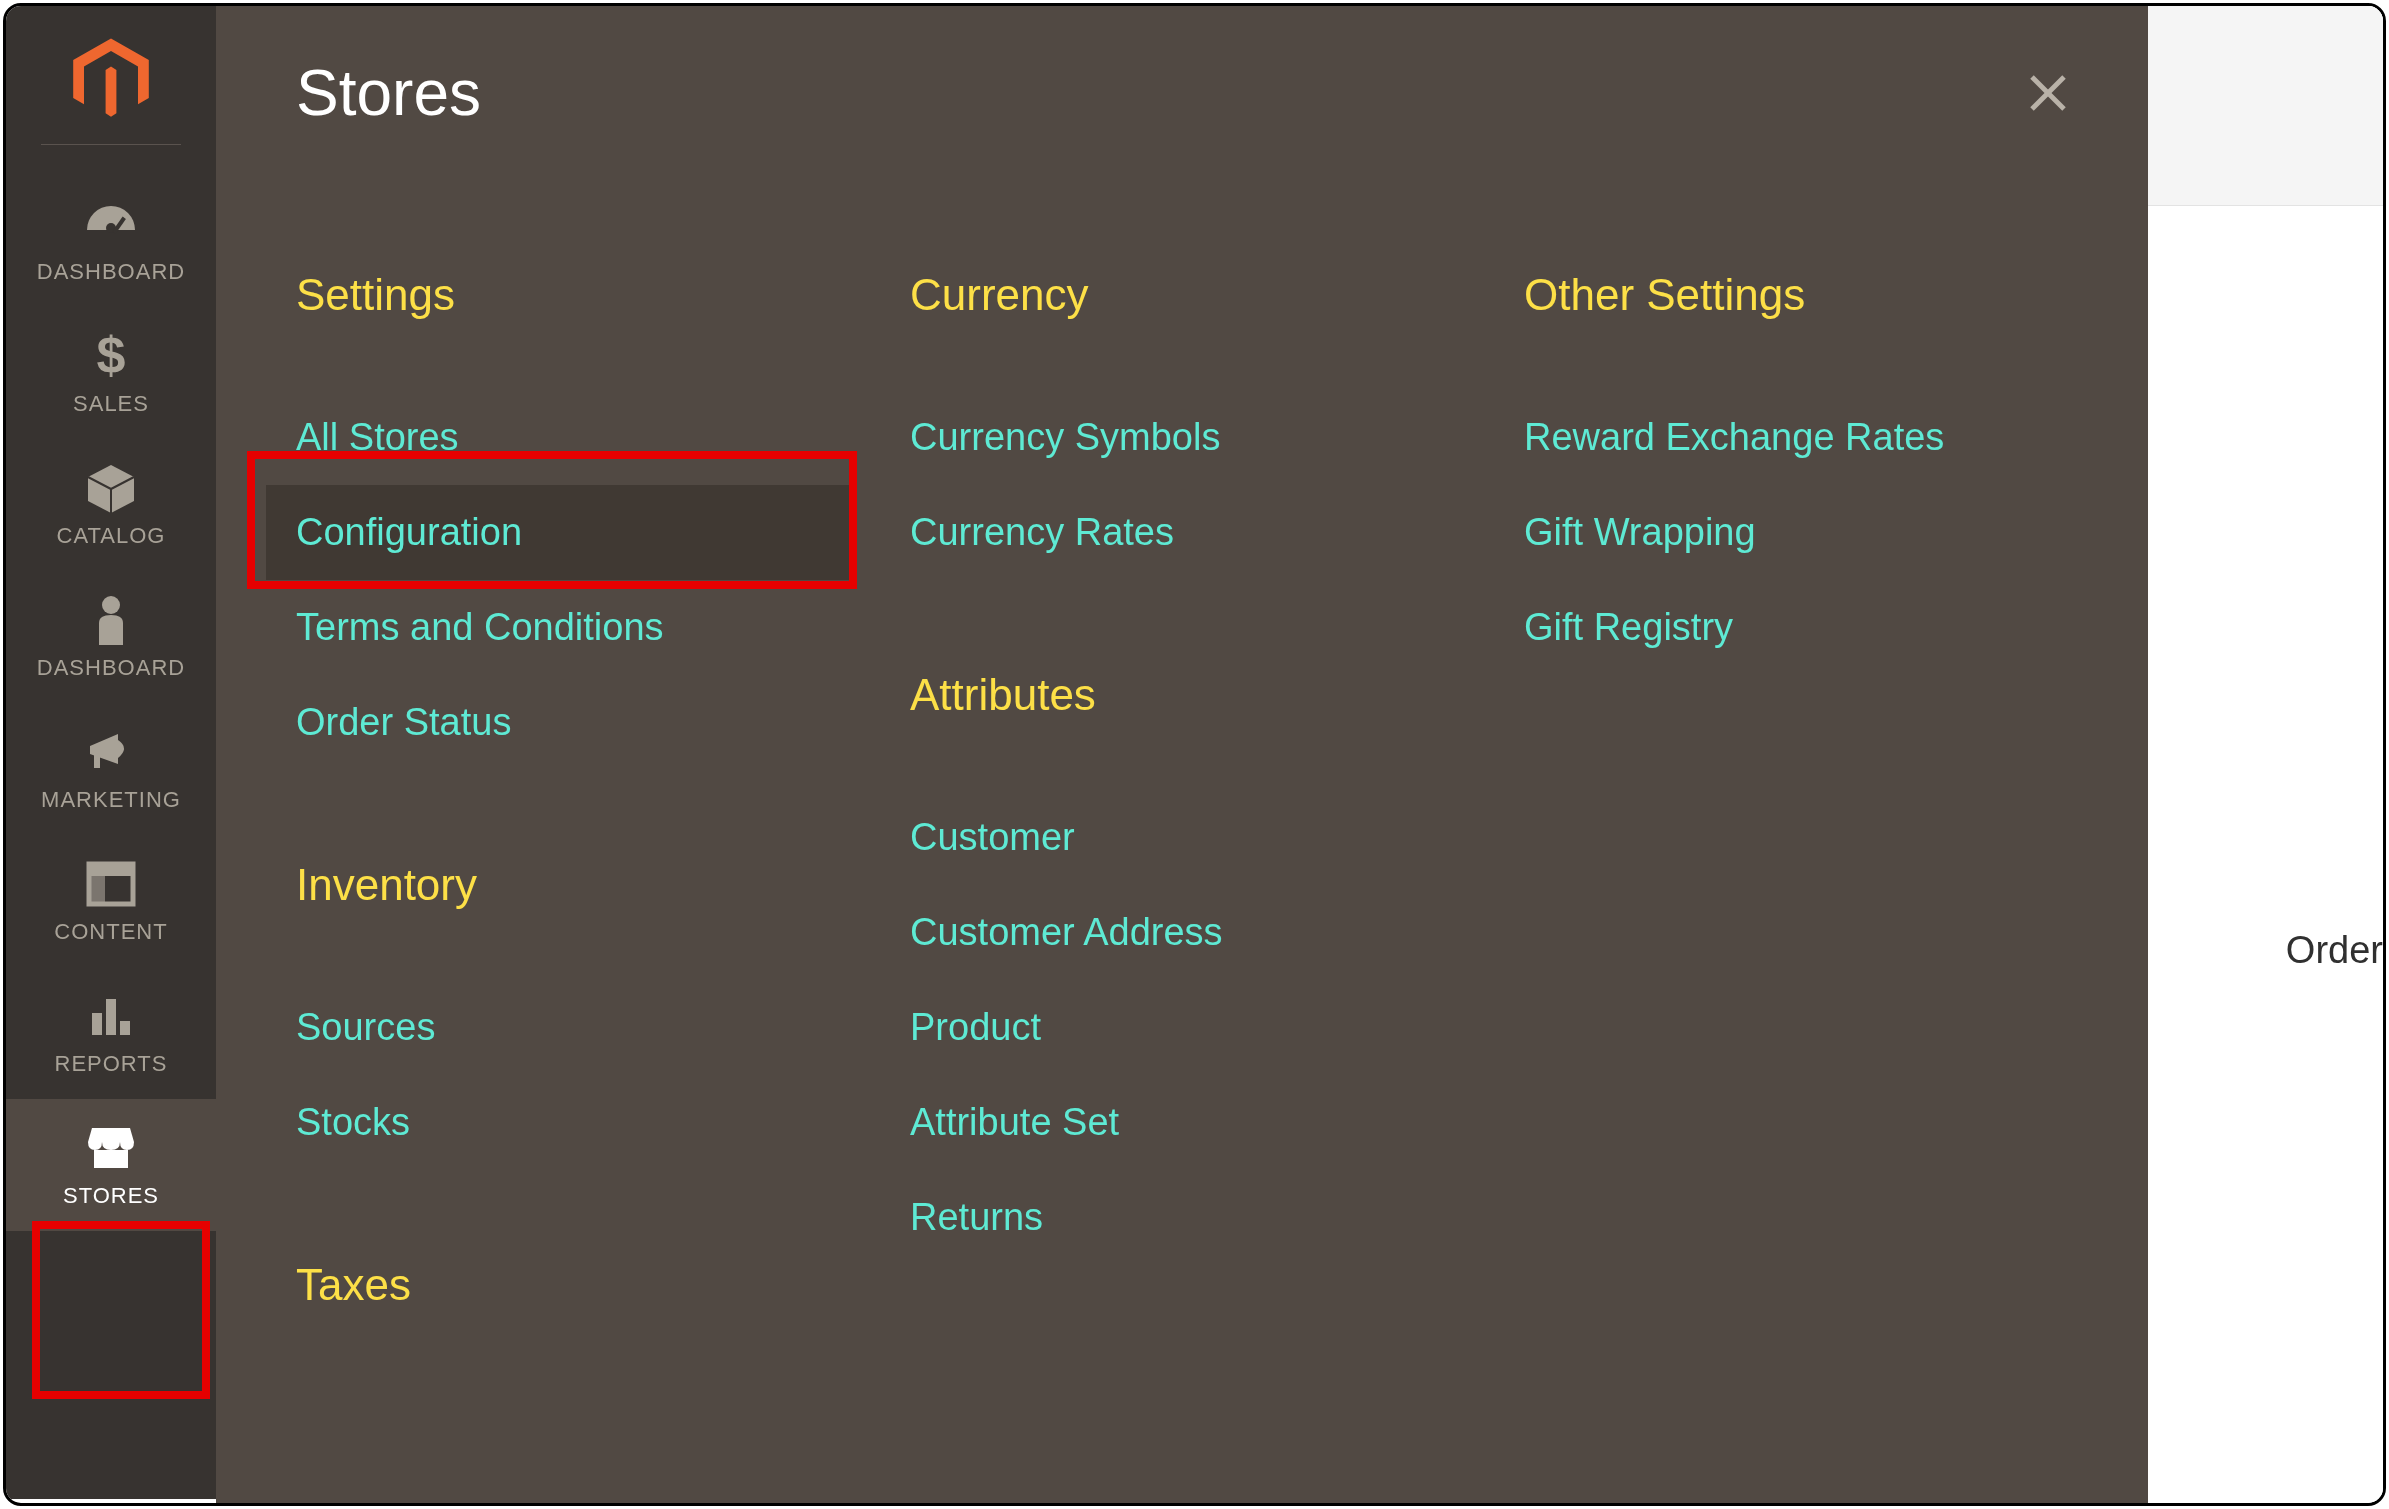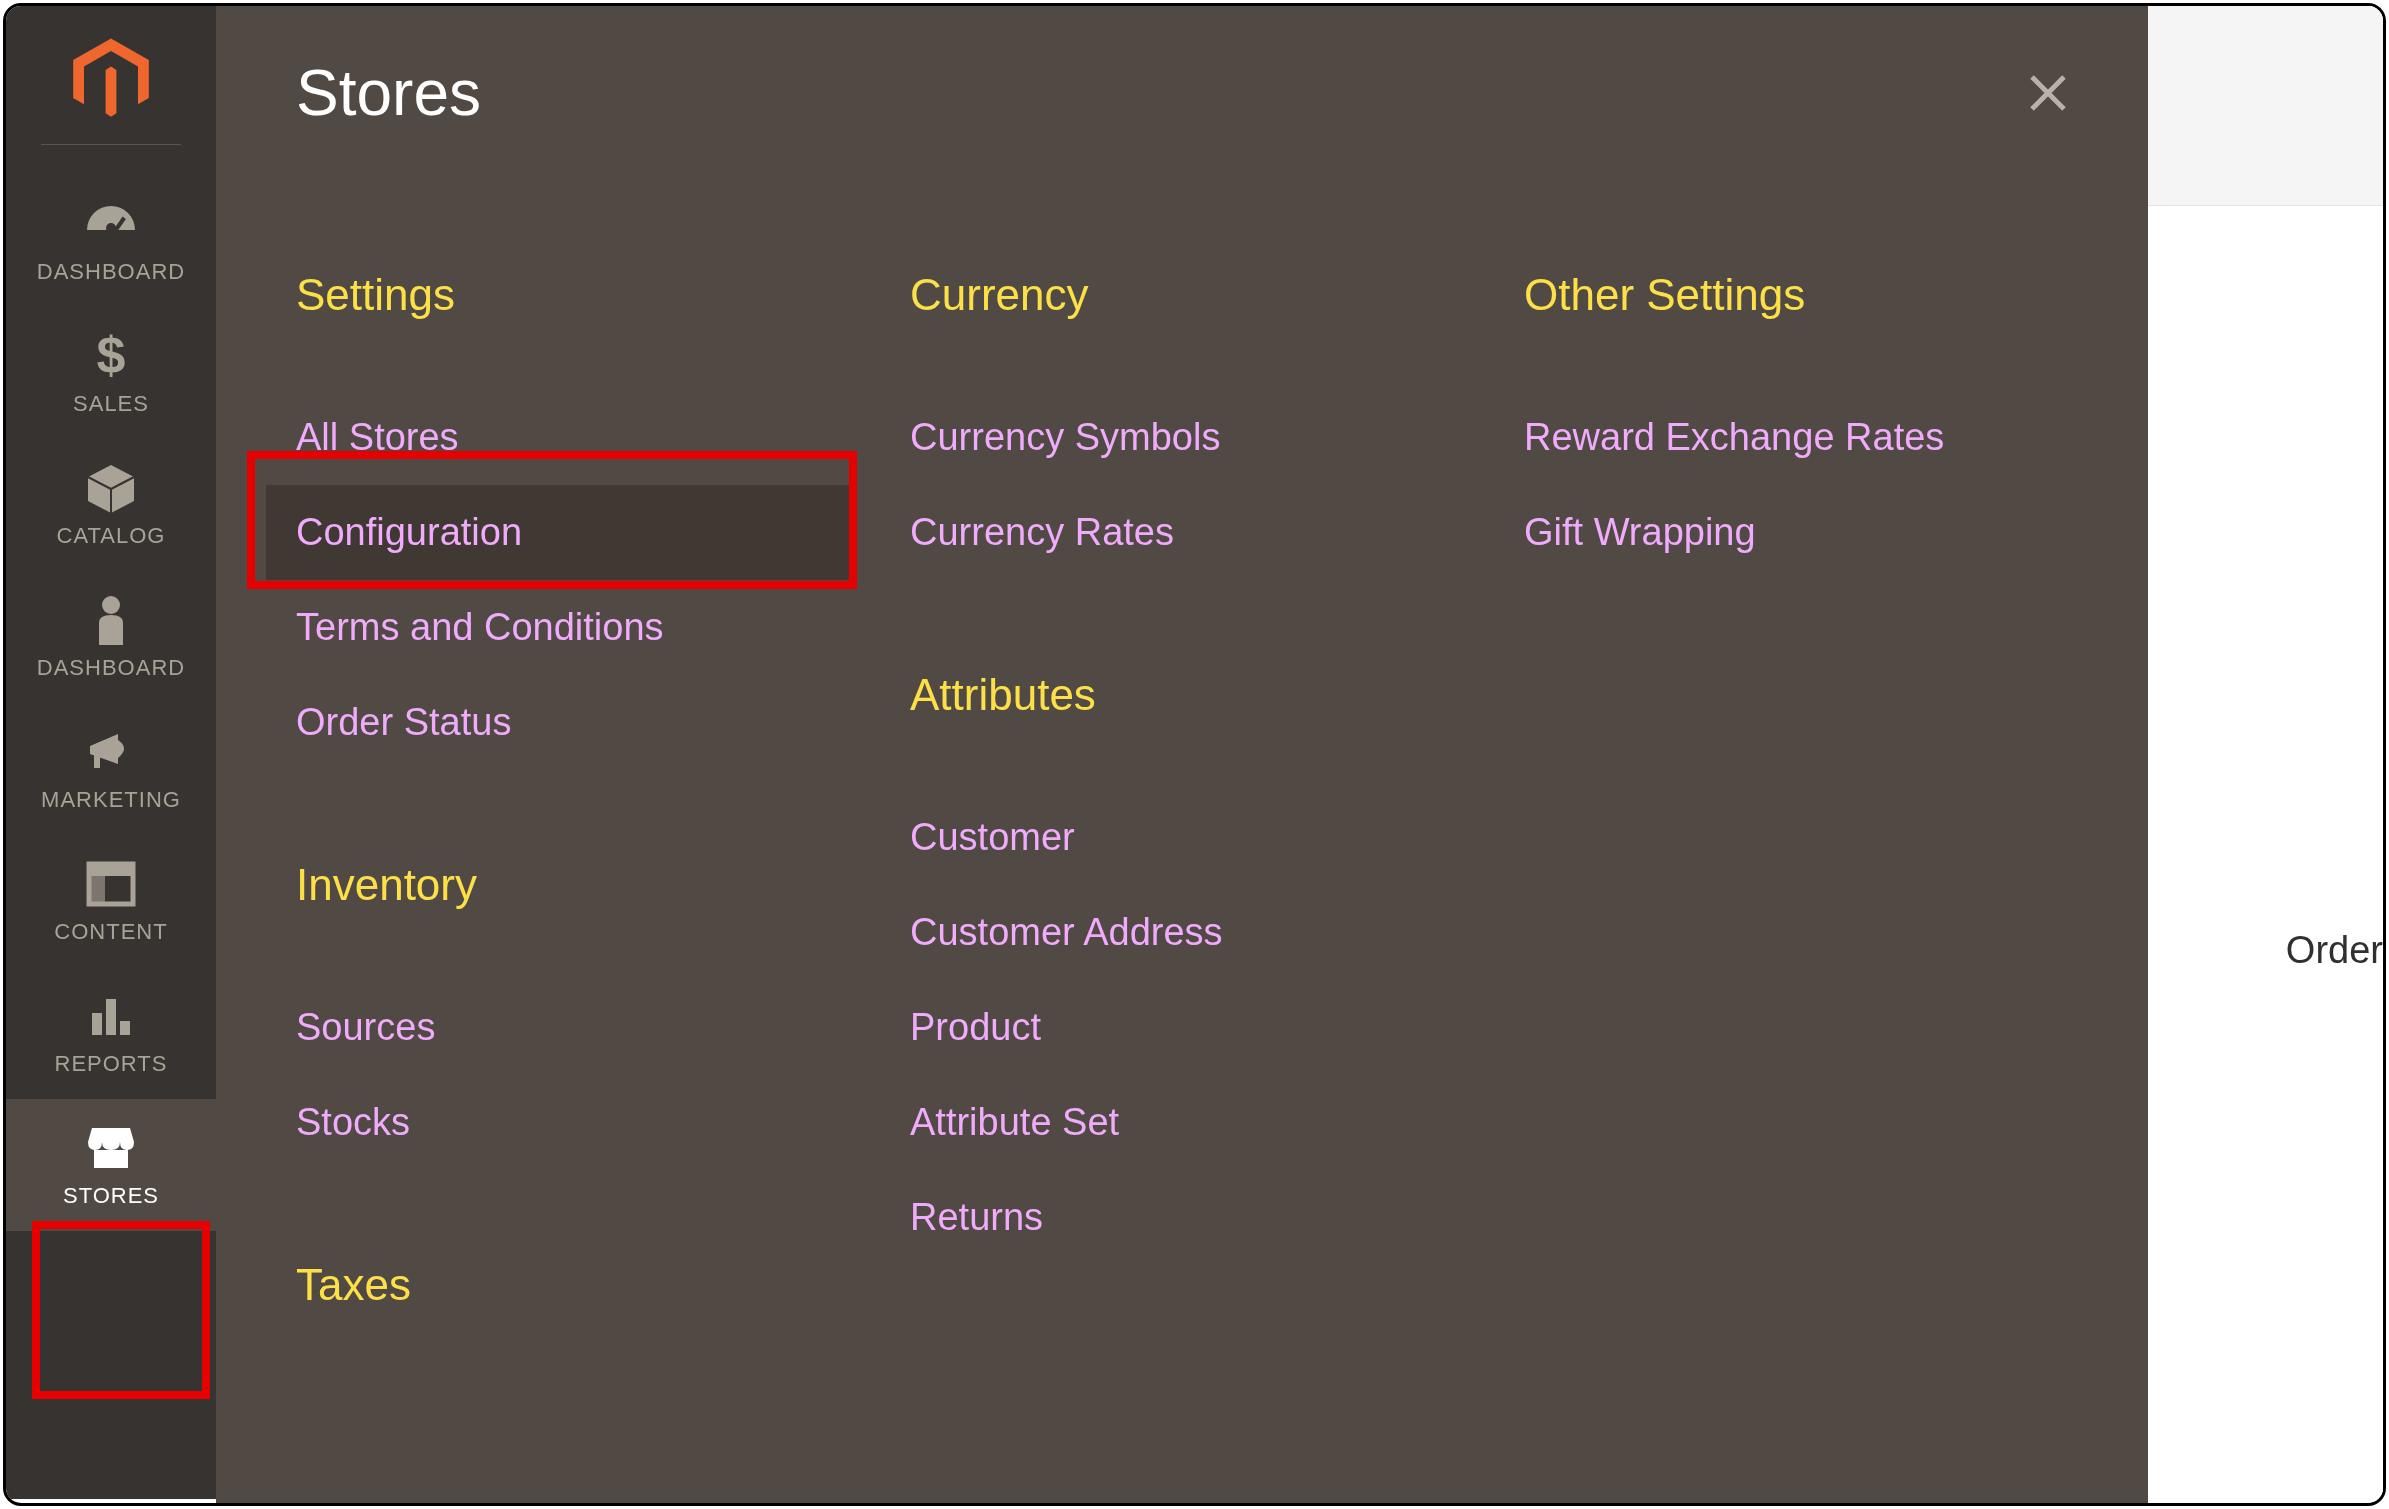--- a/index.html
+++ b/index.html
@@ -108,21 +108,21 @@
   .group-heading {
     color: #fde047;
     font-size: 44px;
     font-weight: 500;
     margin-bottom: 70px;
     margin-top: 0;
   }
   .group-heading.mt { margin-top: 90px; }
   .menu-link {
     display: block;
-    color: #f0abfc;
+    color: #5eead4;
     font-size: 38px;
     padding: 26px 30px;
     margin-left: -30px;
     cursor: pointer;
     white-space: nowrap;
   }
   .menu-link.highlighted {
     background: #403933;
   }
   
@@ -310,20 +310,21 @@
           <a class="menu-link">Customer Address</a>
           <a class="menu-link">Product</a>
           <a class="menu-link">Attribute Set</a>
           <a class="menu-link">Returns</a>
         </div>
 
         <div class="col">
           <div class="group-heading">Other Settings</div>
           <a class="menu-link">Reward Exchange Rates</a>
           <a class="menu-link">Gift Wrapping</a>
+          <a class="menu-link">Gift Registry</a>
         </div>
       </div>
     </section>
 
     <div class="annot annot-config"></div>
     <div class="annot annot-stores"></div>
 
   </div>
 </div>
 

